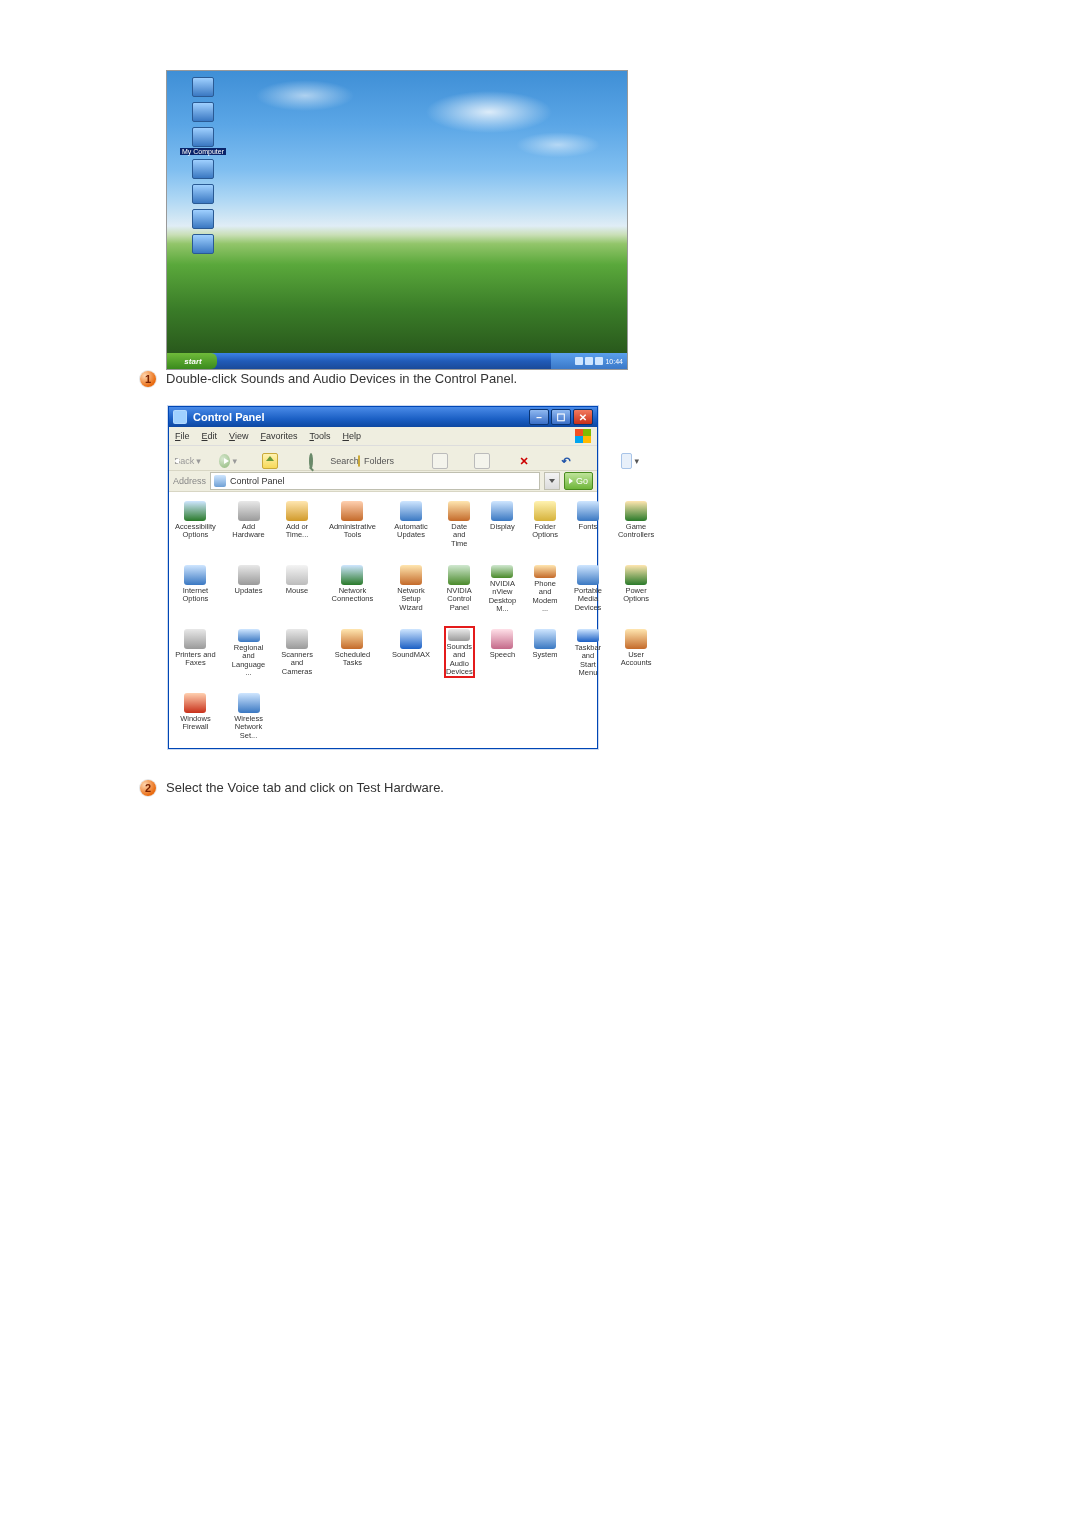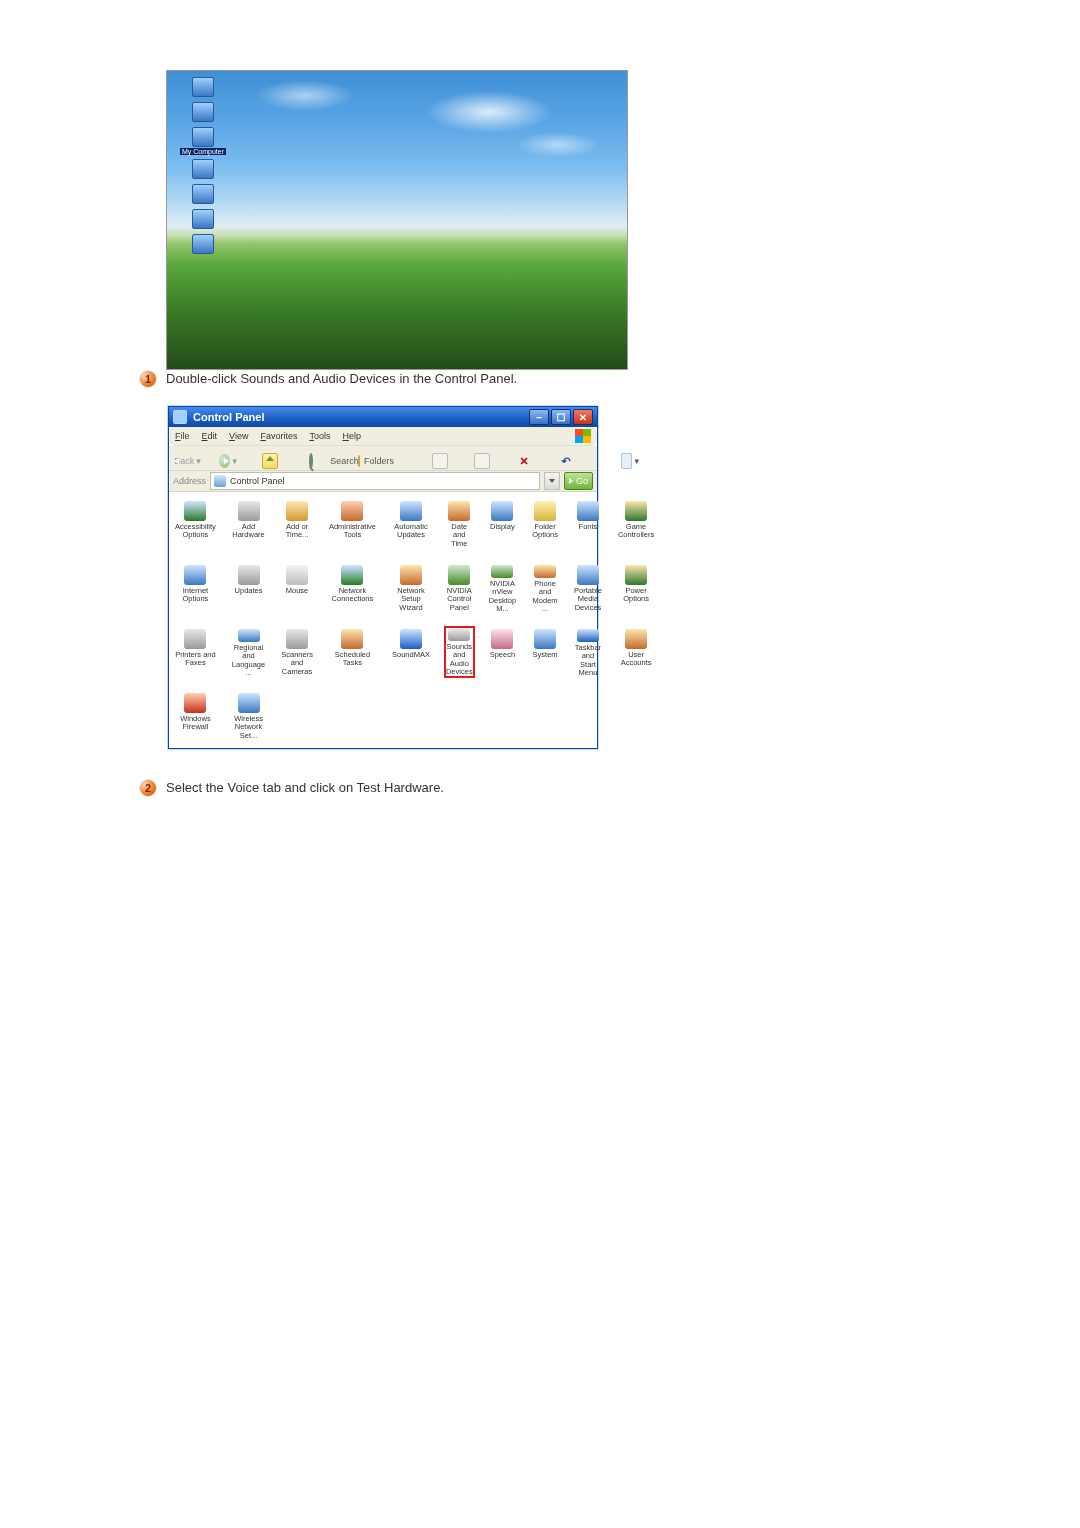--- a/index.html
+++ b/index.html
@@ -132,21 +132,20 @@
     border: 1px solid #0a3472; border-radius: 2px;
     display: flex; align-items: center; justify-content: center;
     font-size: 10px; color: #fff;
   }
   .cp-winbtn.close { background: linear-gradient(#f37a5e,#c8301a); }
   .cp-menubar {
     height: 18px; background: #efeee0;
     display: flex; align-items: center; padding: 0 6px; gap: 12px;
     border-bottom: 1px solid #ddd;
     color: #333;
-    border-radius: 7px;
   }
   .cp-menuitem { }
   .cp-menuitem .ul { text-decoration: underline; }
   .cp-menubar .xp-flag {
     margin-left: auto; width: 16px; height: 14px;
     display: grid; grid-template-columns: 1fr 1fr; grid-template-rows: 1fr 1fr;
   }
   .xp-flag > span:nth-child(1){background:#f25022}
   .xp-flag > span:nth-child(2){background:#7fba00}
   .xp-flag > span:nth-child(3){background:#00a4ef}
@@ -254,20 +253,29 @@
         </div>
         <div class="desk-icon">
           <div class="desk-ico-box"></div>
           <div class="desk-label"></div>
         </div>
         <div class="desk-icon">
           <div class="desk-ico-box"></div>
           <div class="desk-label"></div>
         </div>
       </div>
+    <div class="xp-taskbar">
+      <div class="xp-start">start</div>
+      <div class="xp-tray">
+        <span class="tray-ico"></span>
+        <span class="tray-ico"></span>
+        <span class="tray-ico"></span>
+        <span>10:44</span>
+      </div>
+    </div>
   </div>
 
 
   <div class="step">
     <span class="step-num">1</span>
     <span class="step-text">Double-click Sounds and Audio Devices in the Control Panel.</span>
   </div>
 
   <div class="cp-window">
     <div class="cp-titlebar">

